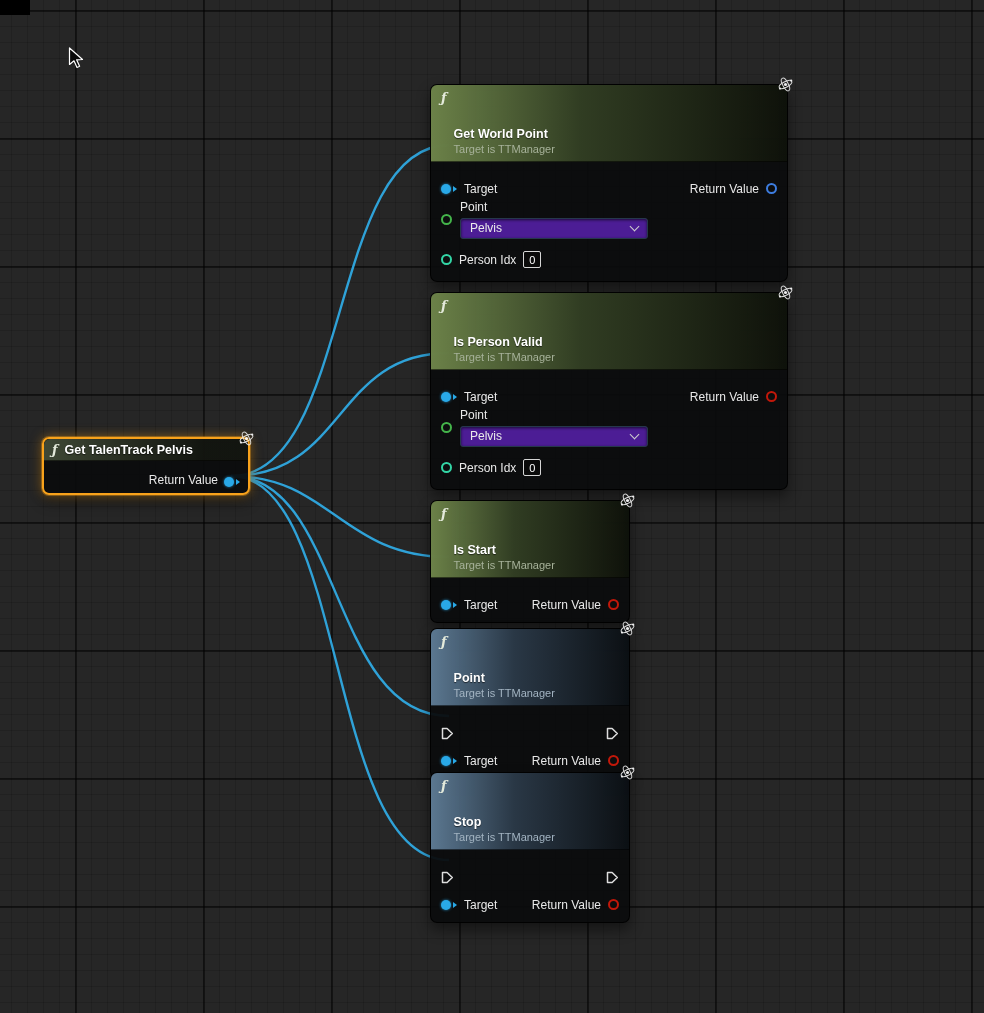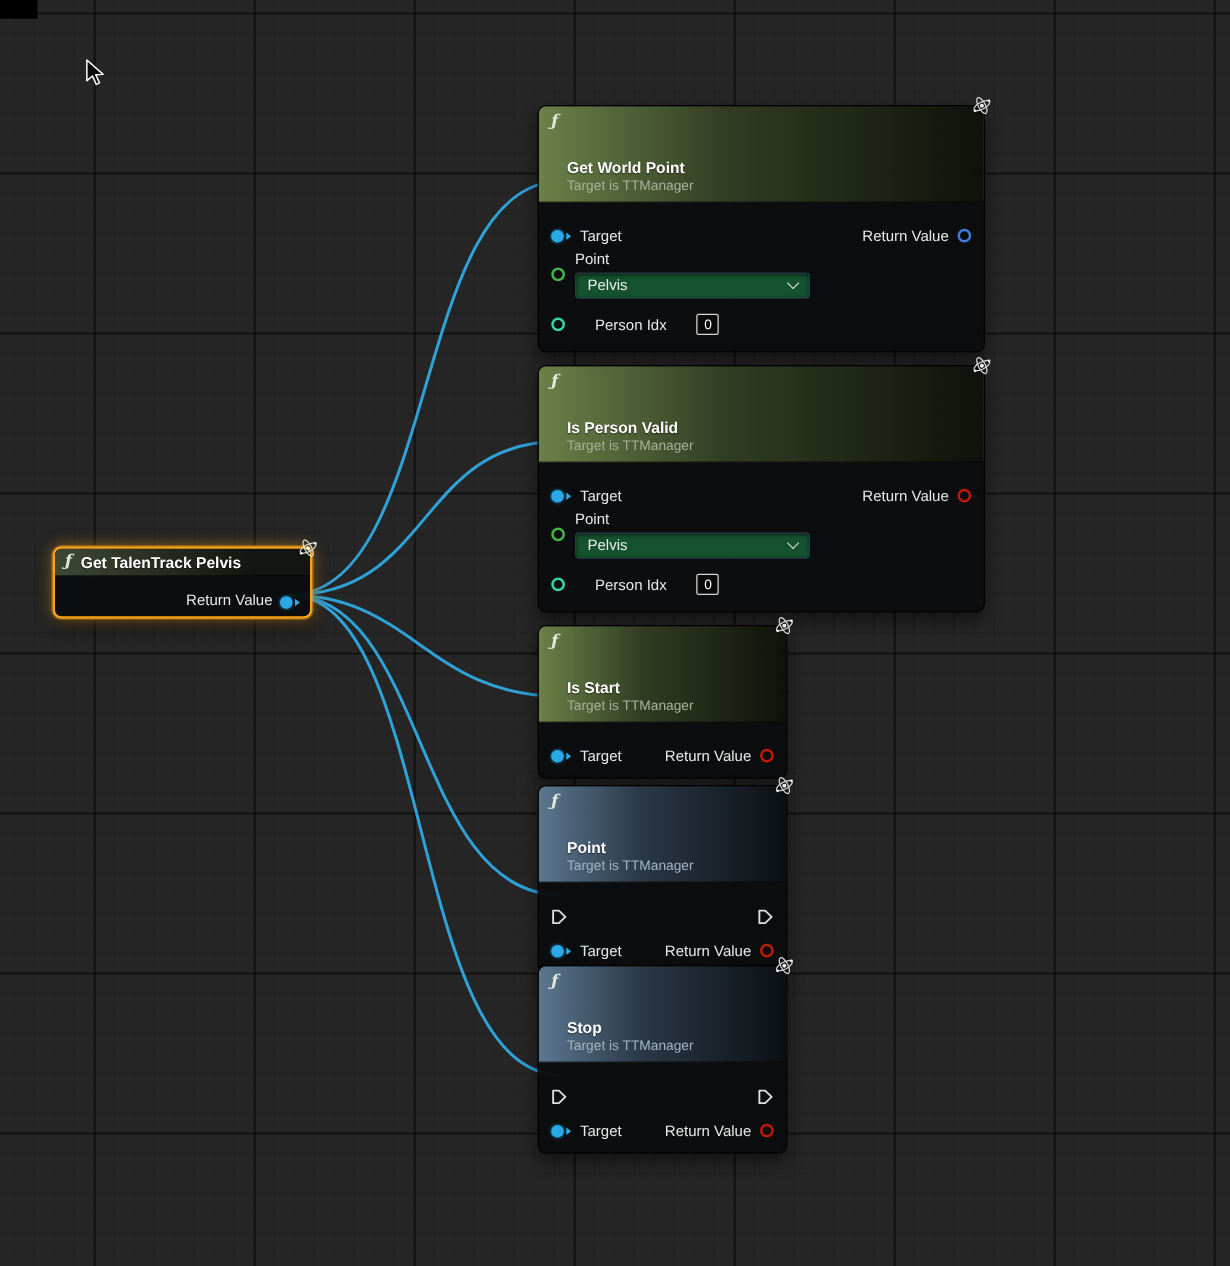--- a/index.html
+++ b/index.html
@@ -54,27 +54,27 @@
   .hollow{background:transparent;border:2px solid #888;width:11px;height:11px;}
   .p-enum{border-color:#44B54B;}
   .p-int{border-color:#33D6A6;}
   .p-bool{border-color:#C2180A;}
   .p-struct{border-color:#3D7DE0;}
   .parrow{width:0;height:0;border-left:4px solid #29A9E8;border-top:3px solid transparent;border-bottom:3px solid transparent;margin-left:2px;}
   .point-row{display:flex;align-items:center;gap:8px;margin-top:4px;}
   .point-col{display:flex;flex-direction:column;gap:4px;}
   .dd{
     width:188px;height:21px;box-sizing:border-box;
-    background:#14532d;border:1px solid #26384c;border-radius:3px;
+    background:#4c1d95;border:1px solid #26384c;border-radius:3px;
     display:flex;align-items:center;justify-content:space-between;
     padding:0 9px;color:#eaeaea;font-size:12px;
     box-shadow:inset 0 1px 3px rgba(0,0,0,.65);
   }
   .chev{width:6px;height:6px;border-right:1.6px solid #cfcfcf;border-bottom:1.6px solid #cfcfcf;transform:rotate(45deg);margin-top:-4px;flex:none;}
-  .person-row{margin-top:10px;gap:24px;display:flex;align-items:center;min-height:22px;}
+  .person-row{margin-top:10px;gap:7px;display:flex;align-items:center;min-height:22px;}
   .intbox{min-width:12px;height:15px;padding:0 2px;border:1px solid #d6d6d6;background:#0a0a0a;color:#fff;font-size:11px;display:flex;align-items:center;justify-content:center;border-radius:2px;}
   .atom{position:absolute;top:-9px;right:-7px;width:17px;height:17px;opacity:.92;}
   #node-manager{left:42px;top:437px;width:208px;}
   #node-gwp{left:430px;top:84px;width:358px;}
   #node-ipv{left:430px;top:292px;width:358px;}
   #node-ia{left:430px;top:500px;width:200px;}
   #node-start{left:430px;top:628px;width:200px;}
   #node-stop{left:430px;top:772px;width:200px;}
   #node-manager .body{padding:4px 8px 6px;}
   #cursor{position:absolute;left:68px;top:47px;z-index:5;}

